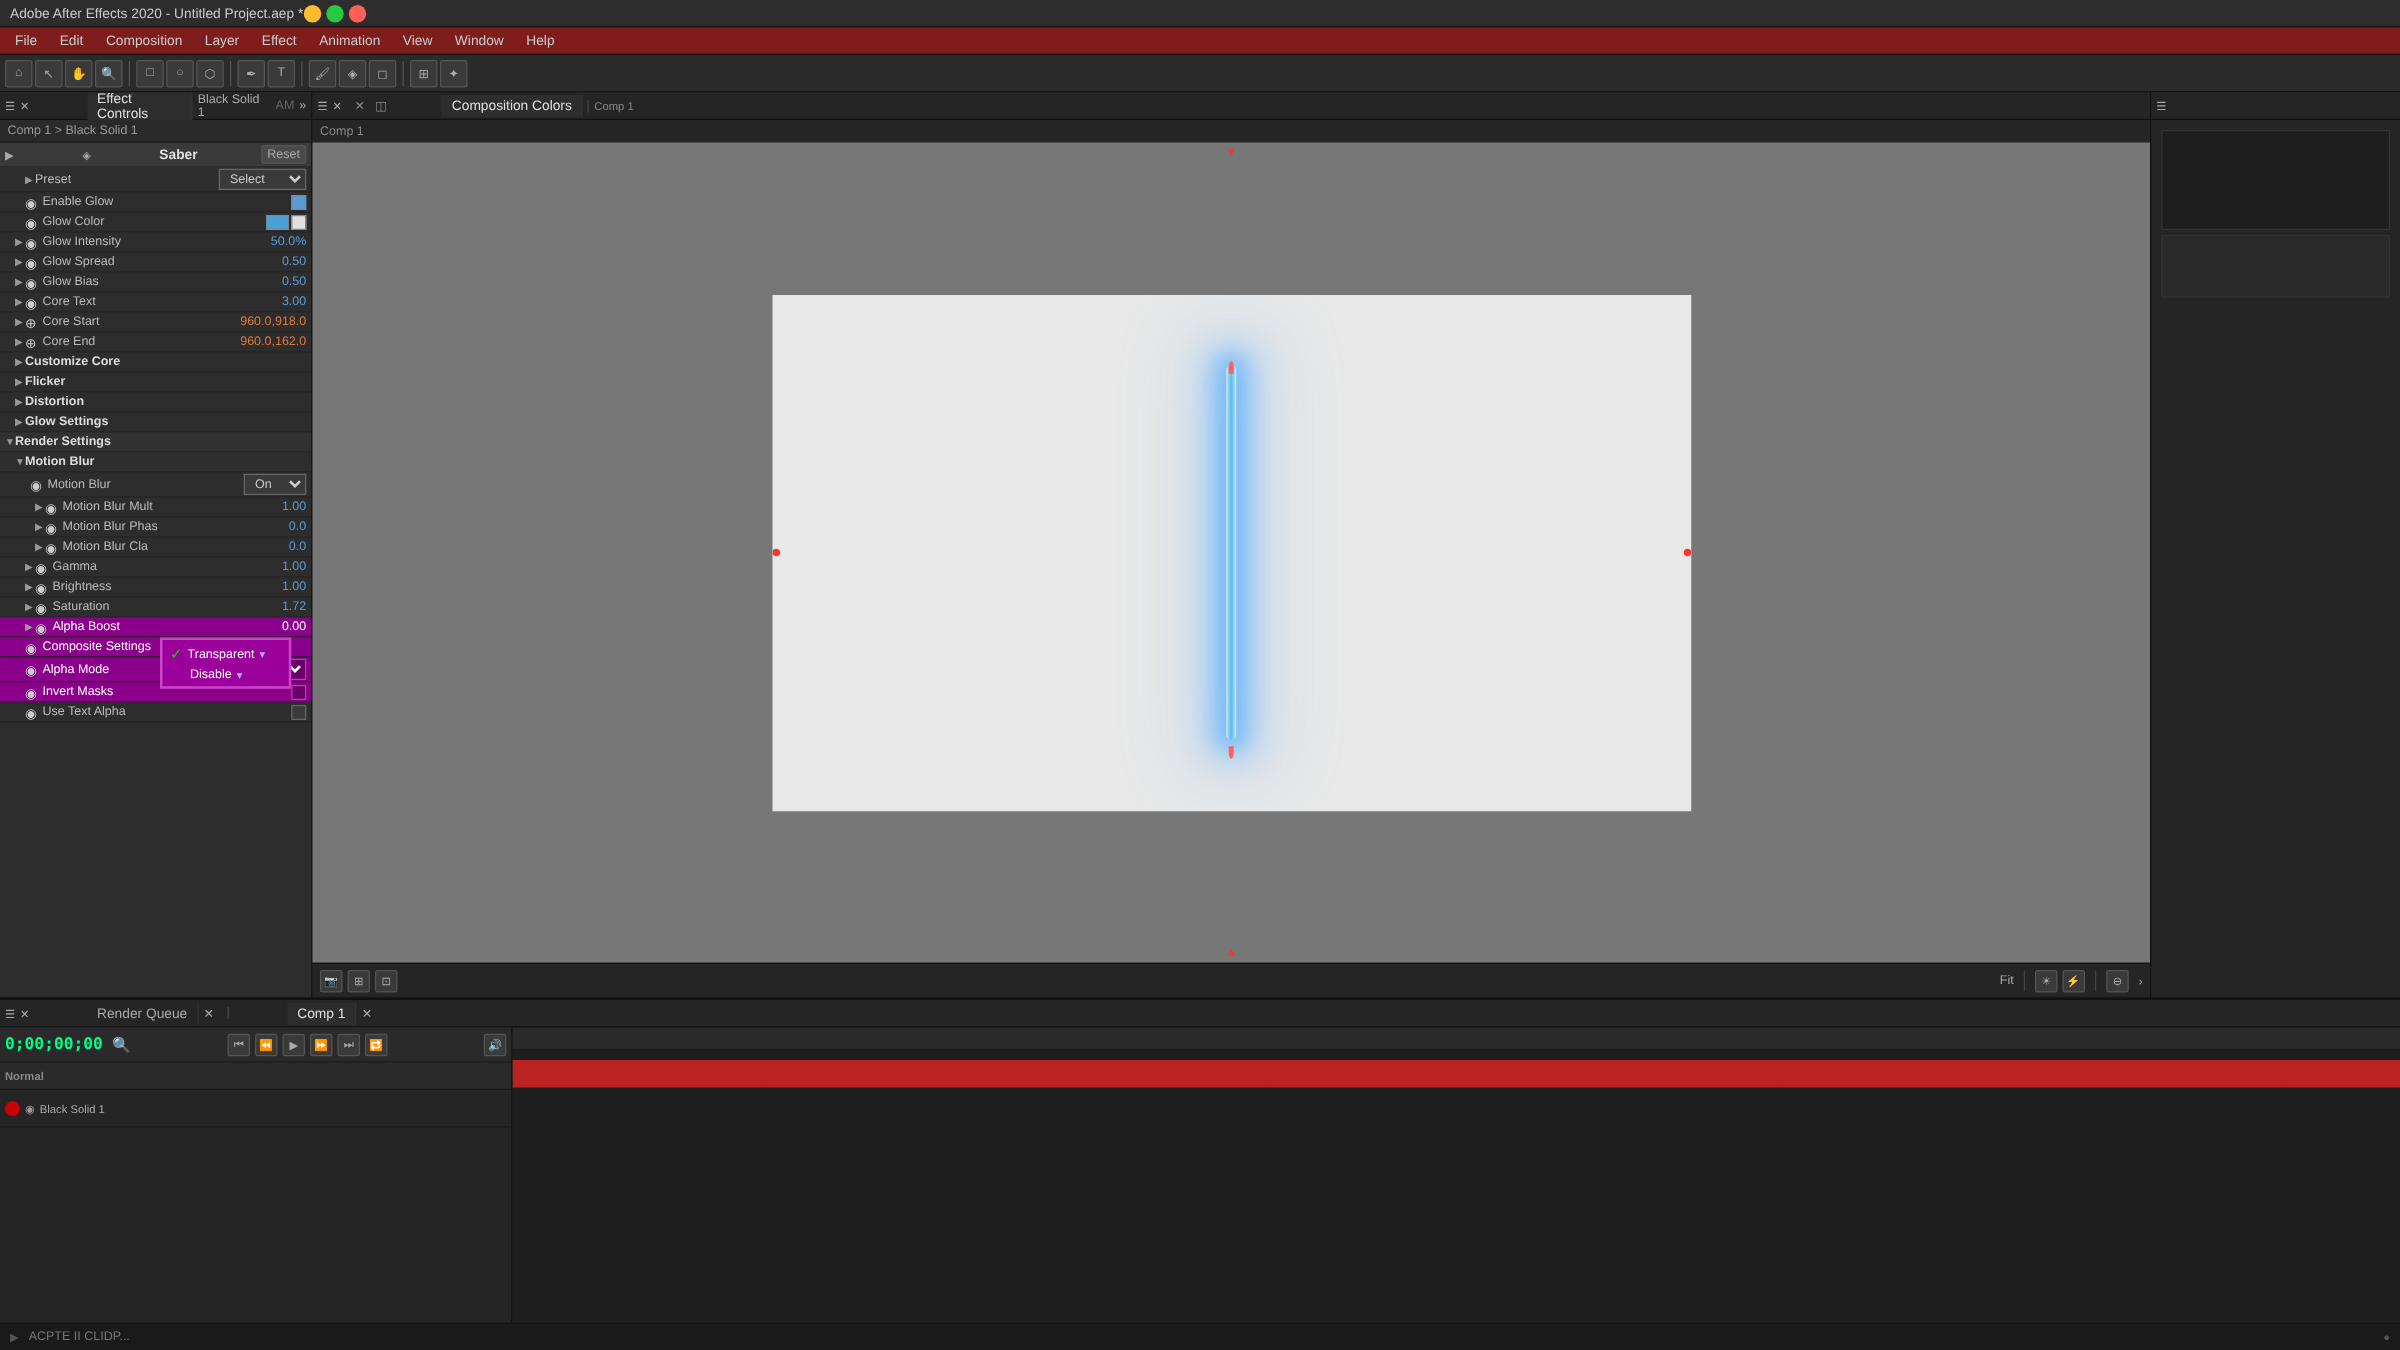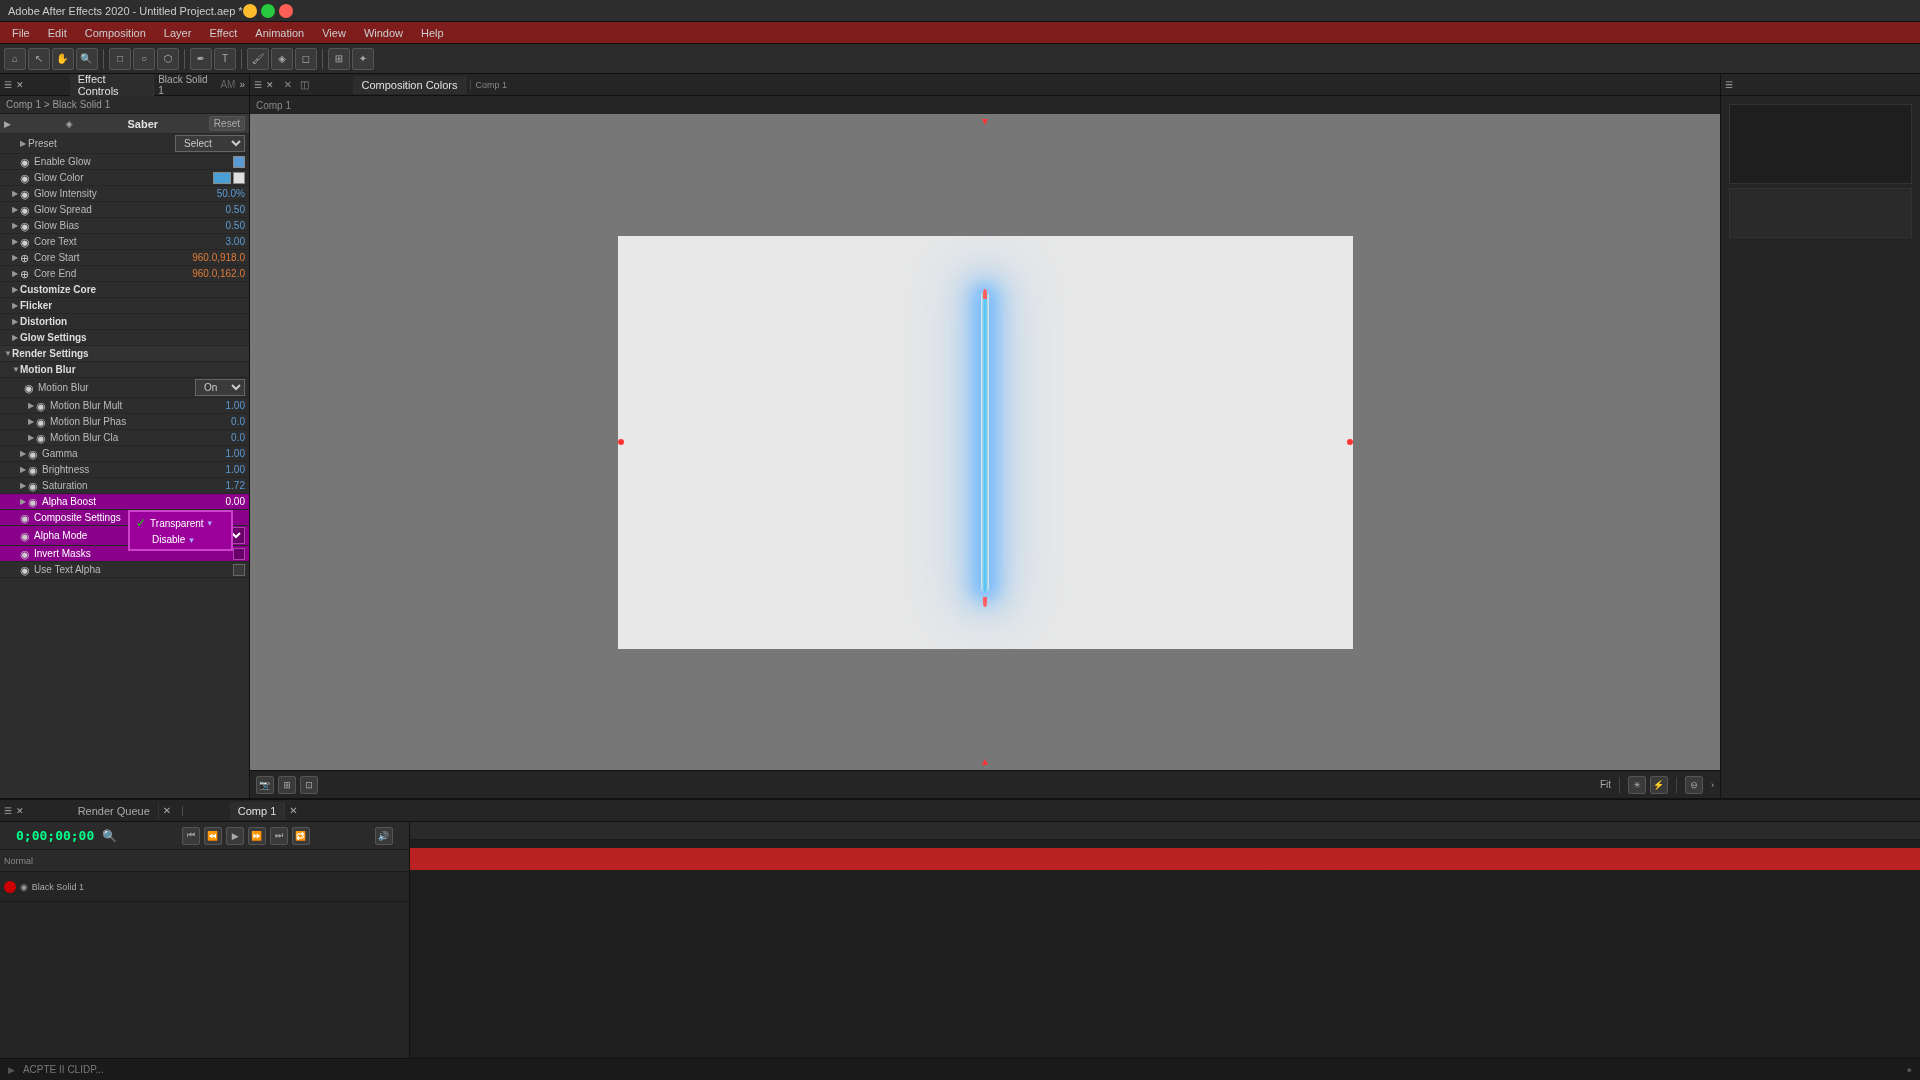--- a/index.html
+++ b/index.html
@@ -376,21 +376,21 @@
       border-right: 1px solid #111;
       display: flex;
       flex-direction: column;
     }
 
     #timeline-controls {
       height: 28px;
       background: #2a2a2a;
       display: flex;
       align-items: center;
-      padding: 0 16px;
+      padding: 0 4px;
       gap: 4px;
       border-bottom: 1px solid #1a1a1a;
     }
 
     .time-display {
       color: #00ff88;
       font-size: 13px;
       font-weight: bold;
       font-family: monospace;
     }
@@ -849,21 +849,21 @@
           <div class="vc-btn">⏪</div>
           <div class="vc-btn">▶</div>
           <div class="vc-btn">⏩</div>
           <div class="vc-btn">⏭</div>
           <div class="vc-btn">🔁</div>
           <div style="flex:1;"></div>
           <div class="vc-btn">🔊</div>
         </div>
 
         <div style="flex:1;overflow-y:auto;">
-          <div style="height:22px;background:#2a2a2a;border-bottom:1px solid #1a1a1a;display:flex;align-items:center;padding:0 4px;gap:4px;">
+          <div style="height:22px;background:#2a2a2a;border-bottom:1px solid #1a1a1a;display:flex;align-items:center;padding:0 4px;gap:4px;font-weight:bold;">
             <span style="font-size:9px;color:#888;">Normal</span>
             <div style="flex:1;"></div>
           </div>
           <div class="timeline-layer-row">
             <span style="width:12px;height:12px;background:#cc0000;border-radius:50%;margin-right:4px;display:inline-block;"></span>
             <span style="font-size:9px;color:#999;">◉</span>
             <span style="margin-left:4px;font-size:9px;color:#aaa;">Black Solid 1</span>
           </div>
         </div>
       </div>

